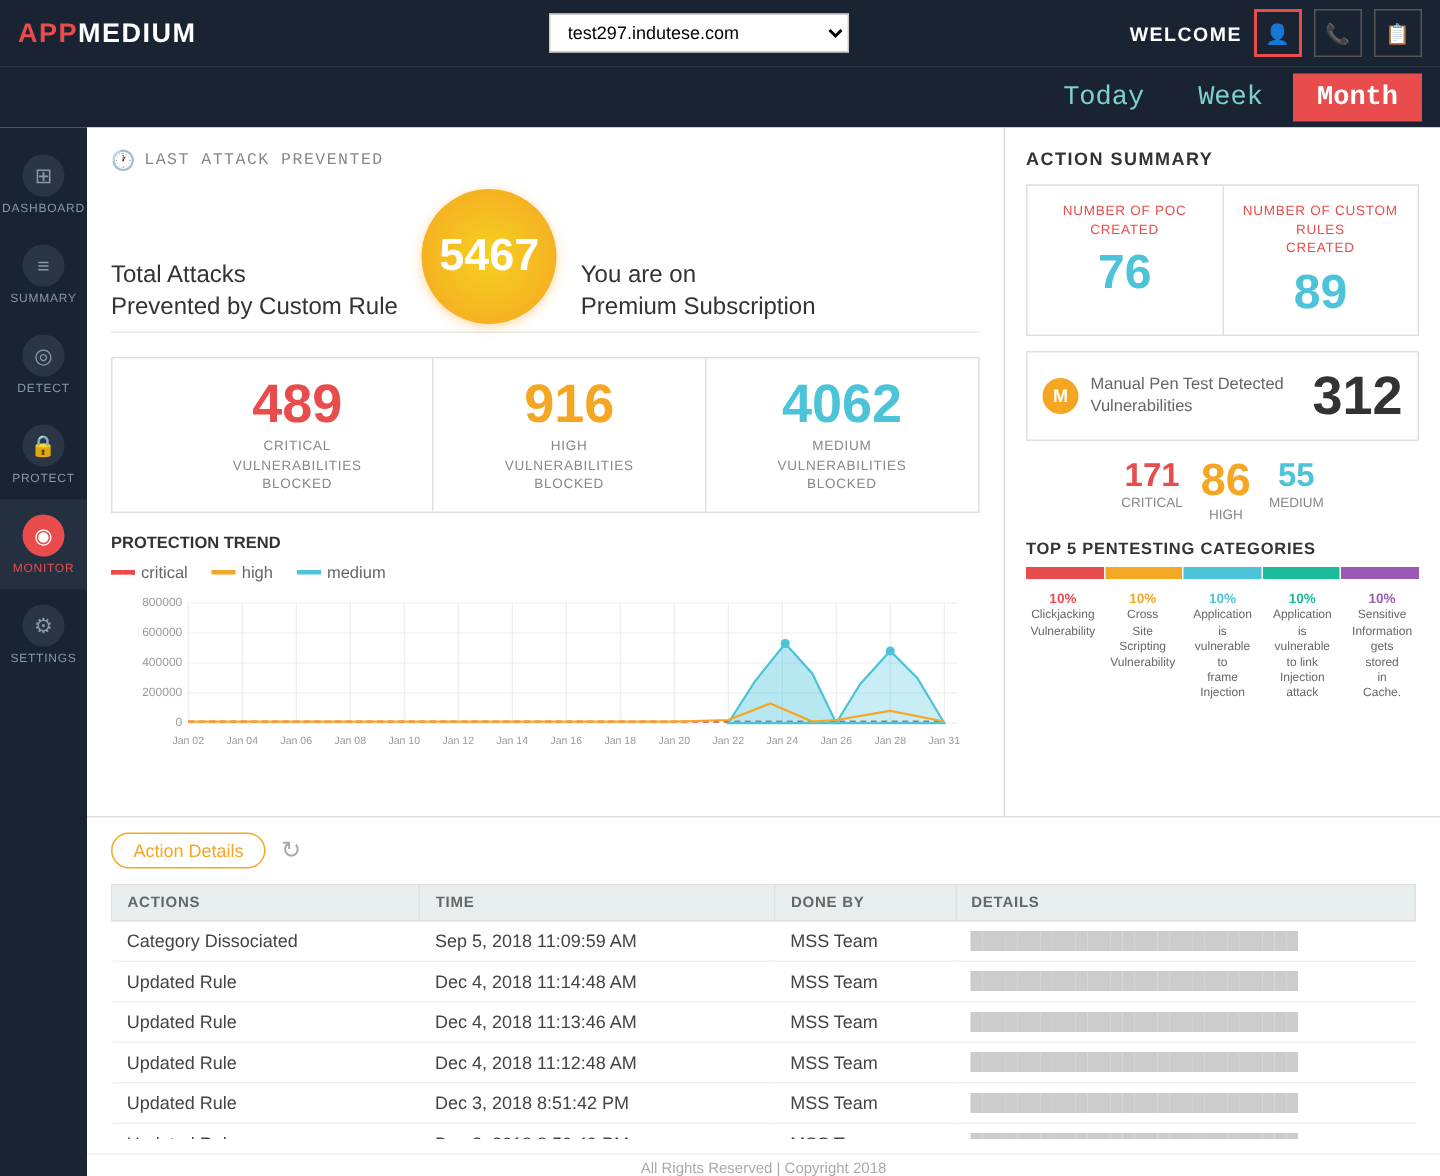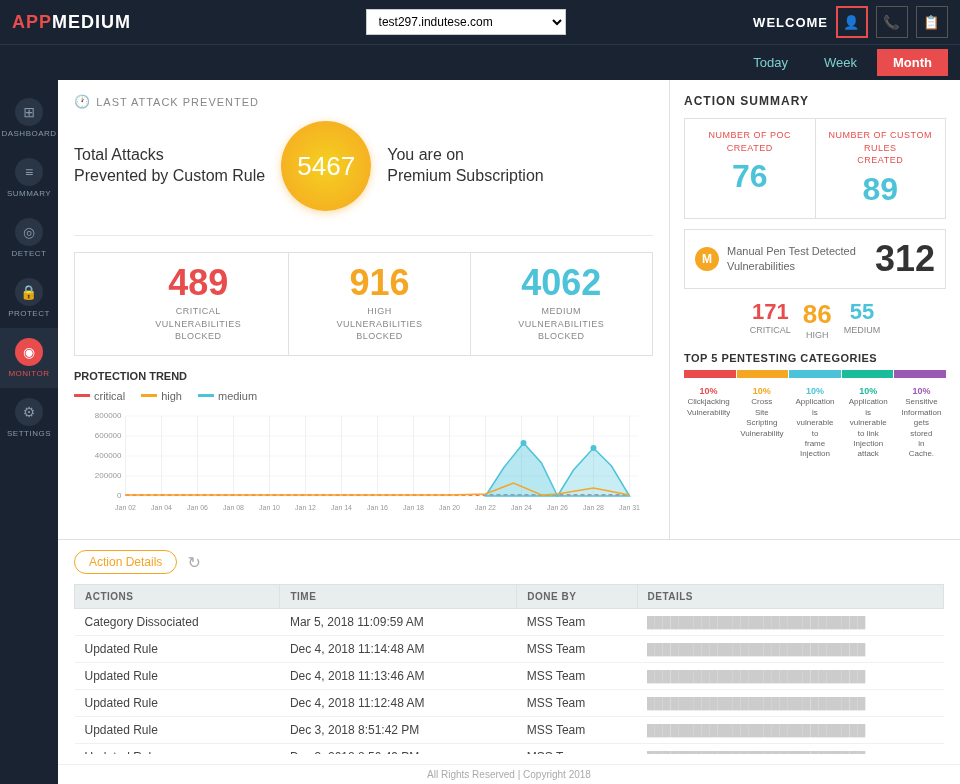--- a/index.html
+++ b/index.html
@@ -24,22 +24,22 @@
       display: flex; align-items: center; justify-content: center; cursor: pointer; color: white;
     }
     .top-icon-btn.active { border: 2px solid #e84c4c; }
 
     
     .time-bar {
       background: #1a2332; display: flex; justify-content: flex-end;
       align-items: center; padding: 4px 12px; gap: 4px; border-top: 1px solid #2a3545;
     }
     .time-btn {
-      padding: 6px 16px; font-size: 13px; cursor: pointer; border: none;
-      background: transparent; color: #7ecfcf;
+      padding: 6px 16px; font-size: 18px; cursor: pointer; border: none;
+      background: transparent; color: #7ecfcf; font-family: Liberation Mono, monospace;
     }
     .time-btn.active { background: #e84c4c; color: white; font-weight: bold; }
 
     
     .main-layout { display: flex; height: calc(784px - 44px - 36px); }
 
     
     .sidebar {
       width: 58px; background: #1a2332; display: flex; flex-direction: column;
       align-items: center; padding-top: 8px; gap: 0;
@@ -59,30 +59,30 @@
     
     .content { flex: 1; background: #f5f5f5; overflow: hidden; display: flex; flex-direction: column; }
 
     
     .content-top { display: flex; flex: 1; overflow: hidden; }
 
     
     .left-panel { flex: 1; background: white; padding: 14px 16px; border-right: 1px solid #e0e0e0; overflow: hidden; }
 
     .last-attack-header { display: flex; align-items: center; gap: 6px; margin-bottom: 12px; }
-    .last-attack-title { font-size: 11px; color: #888; text-transform: uppercase; letter-spacing: 1px; }
+    .last-attack-title { font-size: 11px; color: #888; text-transform: uppercase; letter-spacing: 1px; font-family: Liberation Mono, monospace; }
     .clock-icon { color: #aaa; font-size: 13px; }
 
-    .stats-row { display: flex; align-items: center; gap: 16px; margin-bottom: 16px; padding-bottom: 24px; border-bottom: 1px solid #e8e8e8; }
+    .stats-row { display: flex; align-items: flex-end; gap: 16px; margin-bottom: 16px; padding-bottom: 5px; border-bottom: 1px solid #e8e8e8; }
     .attacks-label { font-size: 16px; color: #333; font-weight: 500; line-height: 1.3; }
     .attacks-count {
       width: 90px; height: 90px; border-radius: 50%;
       background: radial-gradient(circle, #f5d020, #f5a623);
       display: flex; align-items: center; justify-content: center;
-      font-size: 26px; font-weight: normal; color: white; flex-shrink: 0;
+      font-size: 30px; font-weight: bold; color: white; flex-shrink: 0;
       box-shadow: 0 2px 8px rgba(245,166,35,0.4);
     }
     .premium-label { font-size: 16px; color: #333; font-weight: 500; line-height: 1.3; }
 
     .vuln-grid { display: grid; grid-template-columns: 1fr 1fr 1fr; gap: 0; border: 1px solid #e0e0e0; margin-bottom: 14px; padding-left: 33px; }
     .vuln-cell { padding: 12px 10px; text-align: center; border-right: 1px solid #e0e0e0; }
     .vuln-cell:last-child { border-right: none; }
     .vuln-number { font-size: 36px; font-weight: bold; line-height: 1; }
     .vuln-number.critical { color: #e84c4c; }
     .vuln-number.high { color: #f5a623; }
@@ -350,21 +350,21 @@
           </div>
           <div class="manual-pen-number">312</div>
         </div>
 
         <div style="display:flex; gap:12px; justify-content:center; margin-bottom:12px;">
           <div style="text-align:center;">
             <div style="font-size:22px; font-weight:bold; color:#e84c4c;">171</div>
             <div style="font-size:9px; color:#888;">CRITICAL</div>
           </div>
           <div style="text-align:center;">
-            <div style="font-size:26px; font-weight:bold; color:#f5a623;text-align:center;">86</div>
+            <div style="font-size:30px; font-weight:bold; color:#f5a623;text-align:center;">86</div>
             <div style="font-size:9px; color:#888;">HIGH</div>
           </div>
           <div style="text-align:center;">
             <div style="font-size:22px; font-weight:bold; color:#4cc3d9;">55</div>
             <div style="font-size:9px; color:#888;">MEDIUM</div>
           </div>
         </div>
 
         <div class="top5-title">TOP 5 PENTESTING CATEGORIES</div>
         <div class="top5-bar">
@@ -411,21 +411,21 @@
             <tr>
               <th>ACTIONS</th>
               <th>TIME</th>
               <th>DONE BY</th>
               <th>DETAILS</th>
             </tr>
           </thead>
           <tbody id="table-body">
           <tr>
       <td>Category Dissociated</td>
-      <td>Mar 5, 2018 11:09:59 AM</td>
+      <td>Sep 5, 2018 11:09:59 AM</td>
       <td>MSS Team</td>
       <td style="color:#ccc; font-size:11px; overflow:hidden; max-width:200px; white-space:nowrap; text-overflow:ellipsis;">████████████████████████████</td>
     </tr>
               <tr>
       <td>Updated Rule</td>
       <td>Dec 4, 2018 11:14:48 AM</td>
       <td>MSS Team</td>
       <td style="color:#ccc; font-size:11px; overflow:hidden; max-width:200px; white-space:nowrap; text-overflow:ellipsis;">████████████████████████████</td>
     </tr>
               <tr>

